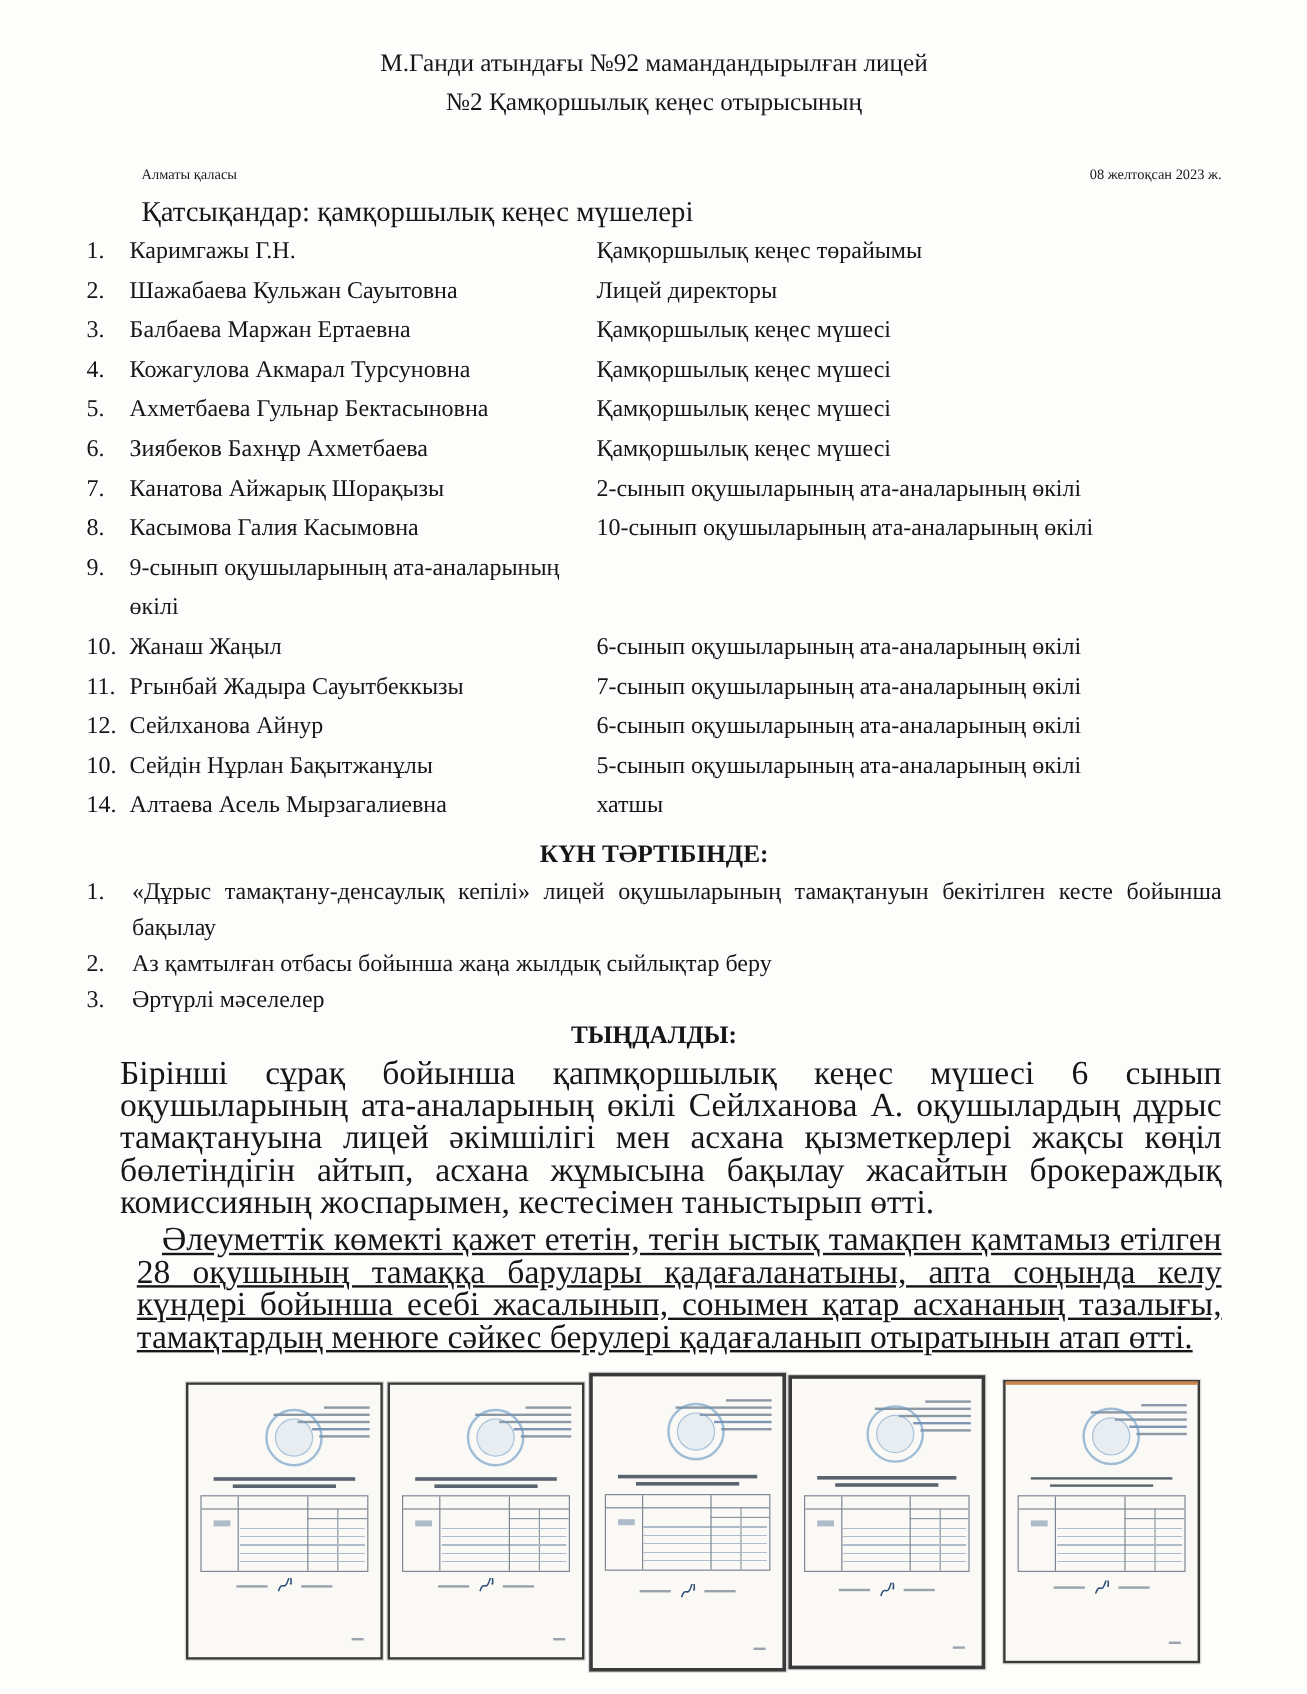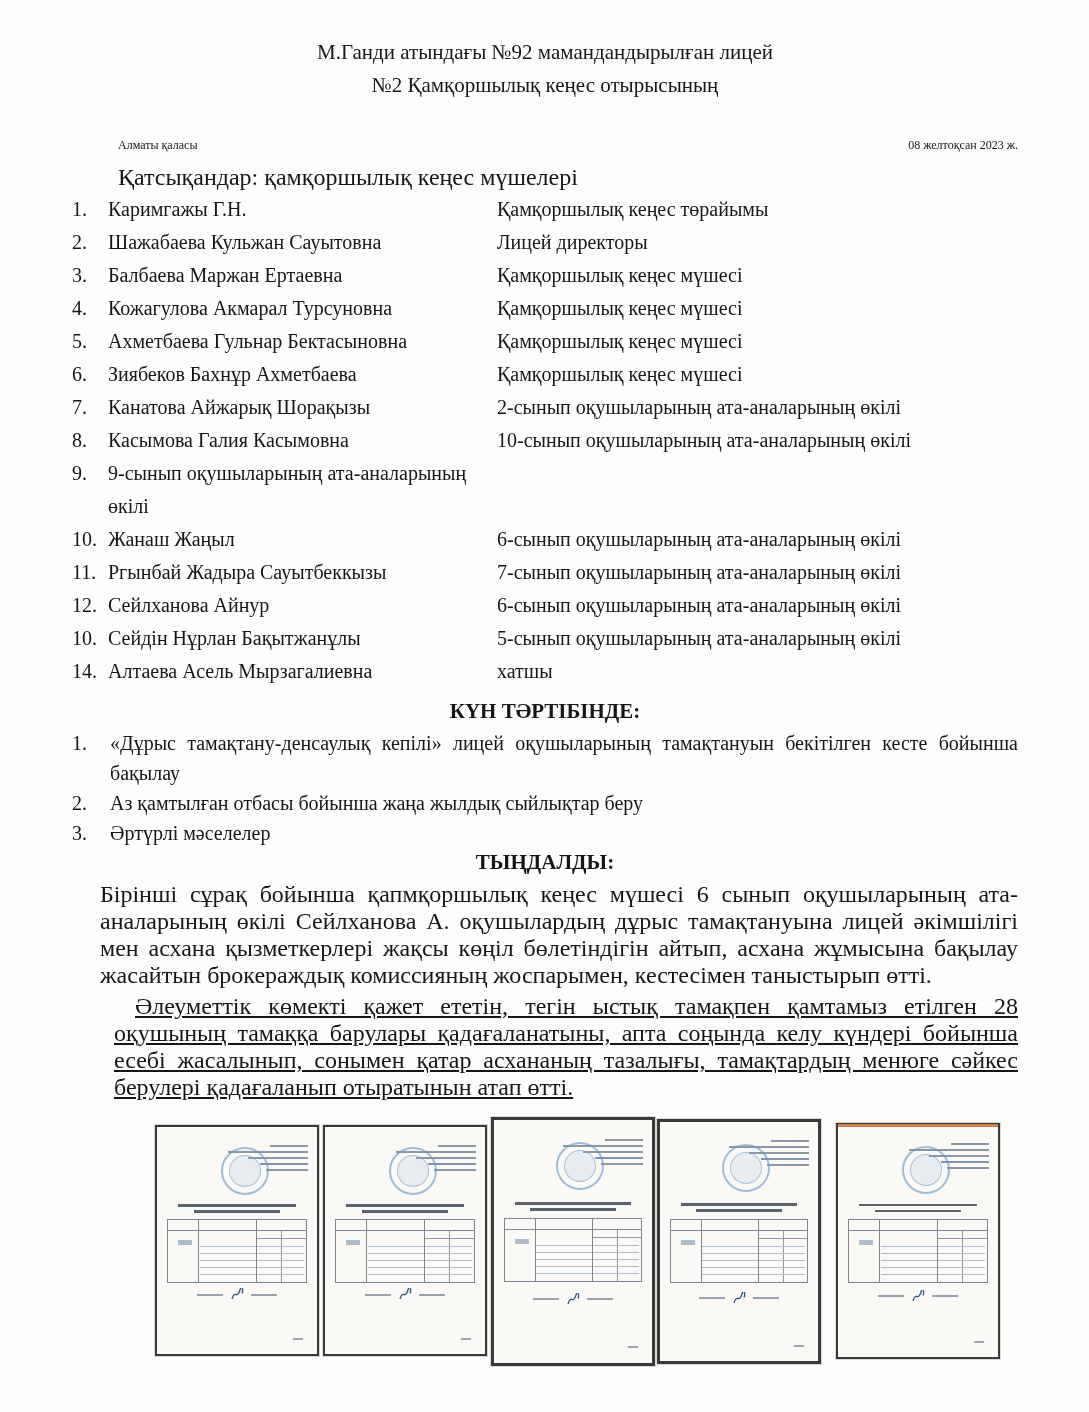--- a/index.html
+++ b/index.html
@@ -40,21 +40,21 @@
   }
   .agenda{list-style:none;margin:0;padding:0;}
   .arow{
     display:grid;grid-template-columns:38px 1fr;
     font-size:20px;line-height:30px;
   }
   .arow .atext{text-align:justify;}
   .heard-heading{margin-top:-2px;}
   
   .para{
-    font-size:24px;line-height:27px;text-align:justify;
+    font-size:28px;line-height:27px;text-align:justify;
     margin:2px 0 0 0;
   }
   .para.p1{margin-left:28px;}
   .para.p2{margin-left:42px;text-indent:21px;margin-top:4px;text-decoration:underline;}
   
   .thumbs{
     display:flex;align-items:flex-start;
     margin:24px 0 0 83px;
   }
   .thumb{

